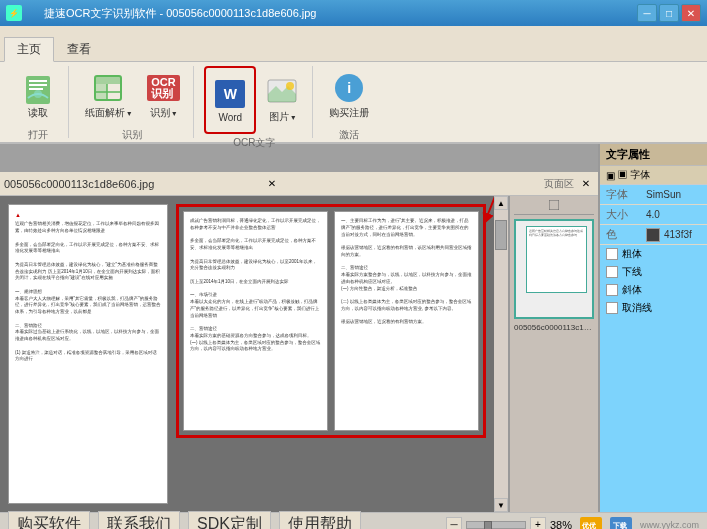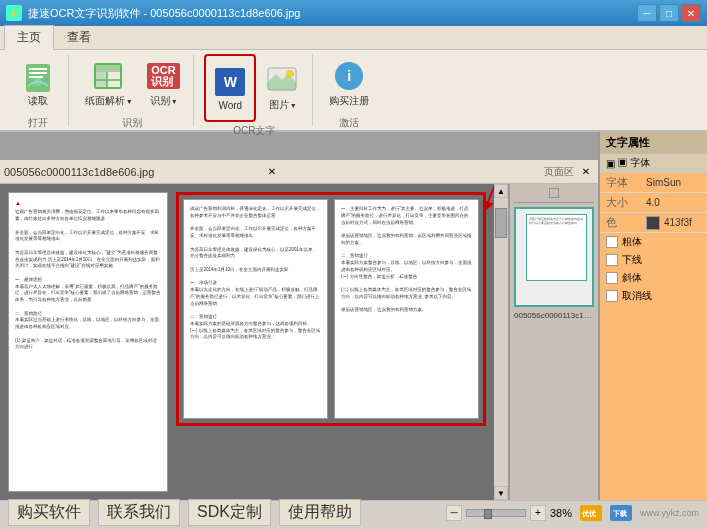--- a/index.html
+++ b/index.html
@@ -16,38 +16,38 @@
       font-size: 12px;
       user-select: none;
     }
     .title-bar-icon {
       width: 16px; height: 16px;
       background: #4fc; border-radius: 2px;
       margin-right: 6px;
       display: flex; align-items: center; justify-content: center;
       font-size: 8px; font-weight: bold; color: #006;
     }
-    .title-text { flex: 1; font-size: 11px; }
+    .title-text { flex: 1; font-size: 11px; margin-left: 16px; }
     .title-controls { display: flex; gap: 2px; }
     .title-btn {
       width: 20px; height: 18px;
       background: #5aadde;
       border: 1px solid #3a8db0;
       border-radius: 2px;
       display: flex; align-items: center; justify-content: center;
       color: white; font-size: 10px; cursor: pointer;
     }
     .title-btn.close { background: #d9534f; }
     .title-btn.minimize { background: #5aadde; }
     .title-btn.maximize { background: #5aadde; }
 
     
     .ribbon-tabs {
       background: #e8e0d0;
-      height: 24px;
+      height: 36px;
       display: flex;
       align-items: flex-end;
       padding: 0 4px;
       border-bottom: 1px solid #bbb;
     }
     .ribbon-tab {
       padding: 3px 12px;
       font-size: 12px;
       cursor: pointer;
       border: 1px solid transparent;
@@ -210,21 +210,21 @@
     }
     .thumb-label {
       font-size: 9px;
       color: #333;
       text-align: center;
     }
 
     
     .props-panel {
       width: 150px;
-      background: #fdba74;
+      background: #7dd3fc;
       border-left: 2px solid #999;
       display: flex;
       flex-direction: column;
     }
     .props-header {
       background: #c8b898;
       padding: 3px 6px;
       font-size: 11px;
       font-weight: bold;
       border-bottom: 1px solid #bbb;

